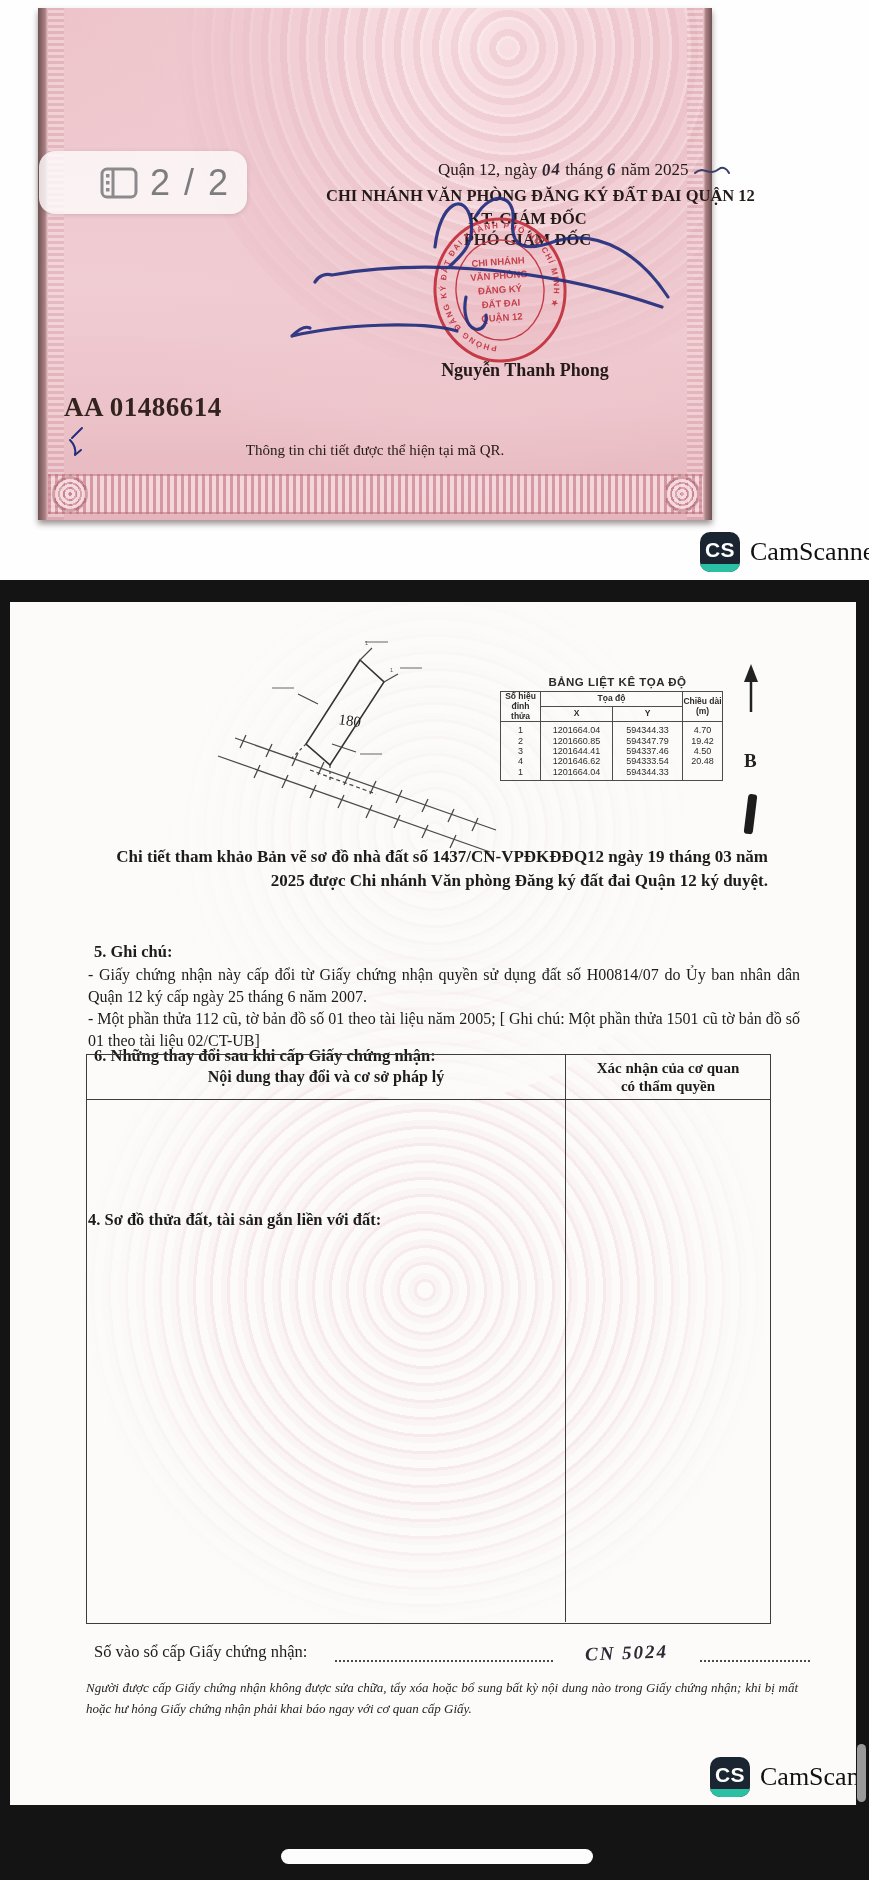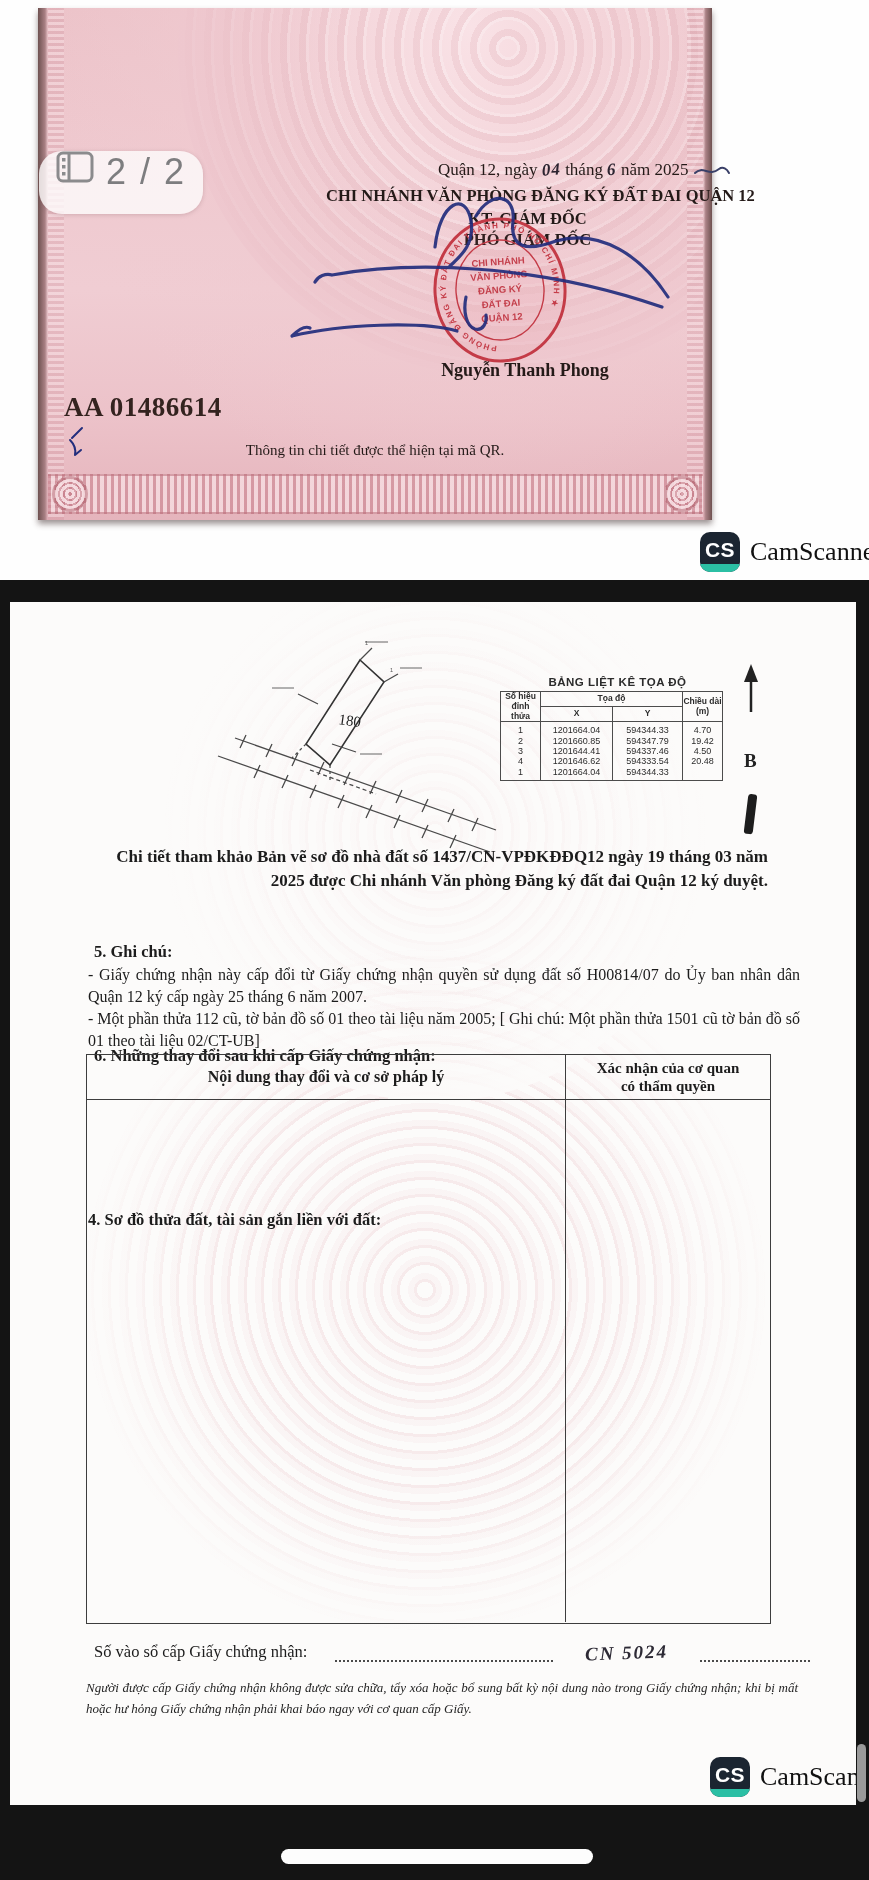--- a/index.html
+++ b/index.html
@@ -21,22 +21,22 @@
   .emblem-rings{border-radius:50%;background:repeating-radial-gradient(circle,rgba(255,255,255,0) 0 9px,rgba(255,255,255,.38) 9px 12px,rgba(210,146,156,.30) 12px 19px);}
   .emblem-fade{border-radius:50%;}
   #ornament-band{left:10px;bottom:6px;width:655px;height:36px;opacity:.85;
       background:repeating-linear-gradient(90deg,rgba(193,116,129,.55) 0 3px,rgba(246,221,225,.95) 3px 7px);
       border-top:2px solid rgba(178,99,112,.55);border-bottom:2px solid rgba(178,99,112,.55);}
   .corner-rosette{width:30px;height:30px;border-radius:50%;border:3px solid rgba(178,99,112,.5);
       background:repeating-radial-gradient(circle,rgba(193,116,129,.5) 0 2px,rgba(246,221,225,.9) 2px 5px);}
 
   
   #page-badge{left:39px;top:151px;width:164px;height:63px;background:rgba(252,250,250,.82);
-      border-radius:23px;display:flex;align-items:flex-start;justify-content:center;gap:12px;
-      box-shadow:0 1px 4px rgba(120,80,85,.25);}
+      border-radius:16px;display:flex;align-items:center;justify-content:center;gap:12px;
+      box-shadow:0 1px 4px rgba(120,80,85,.25);padding-left:44px;}
   #page-badge .num{font-family:"Liberation Sans",sans-serif;font-size:36px;color:#7d7d7f;letter-spacing:2px;}
 
   .doc-black{color:#241a18;}
   #date-line{left:438px;top:160px;font-size:17px;white-space:nowrap;}
   .hand{font-style:italic;font-weight:bold;letter-spacing:1px;color:#2c2430;display:inline-block;transform:rotate(-4deg);}
   #office-line{left:326px;top:186px;width:400px;text-align:center;font-weight:bold;font-size:16.5px;white-space:nowrap;}
   #kt-line{left:330px;top:209px;width:395px;text-align:center;font-weight:bold;font-size:16.5px;}
   #deputy-line{left:330px;top:230px;width:395px;text-align:center;font-weight:bold;font-size:16.5px;}
   #signer-name{left:380px;top:360px;width:290px;text-align:center;font-weight:bold;font-size:18px;}
   #serial-number{left:64px;top:392px;font-weight:bold;font-size:27px;letter-spacing:.5px;color:#33231f;}

